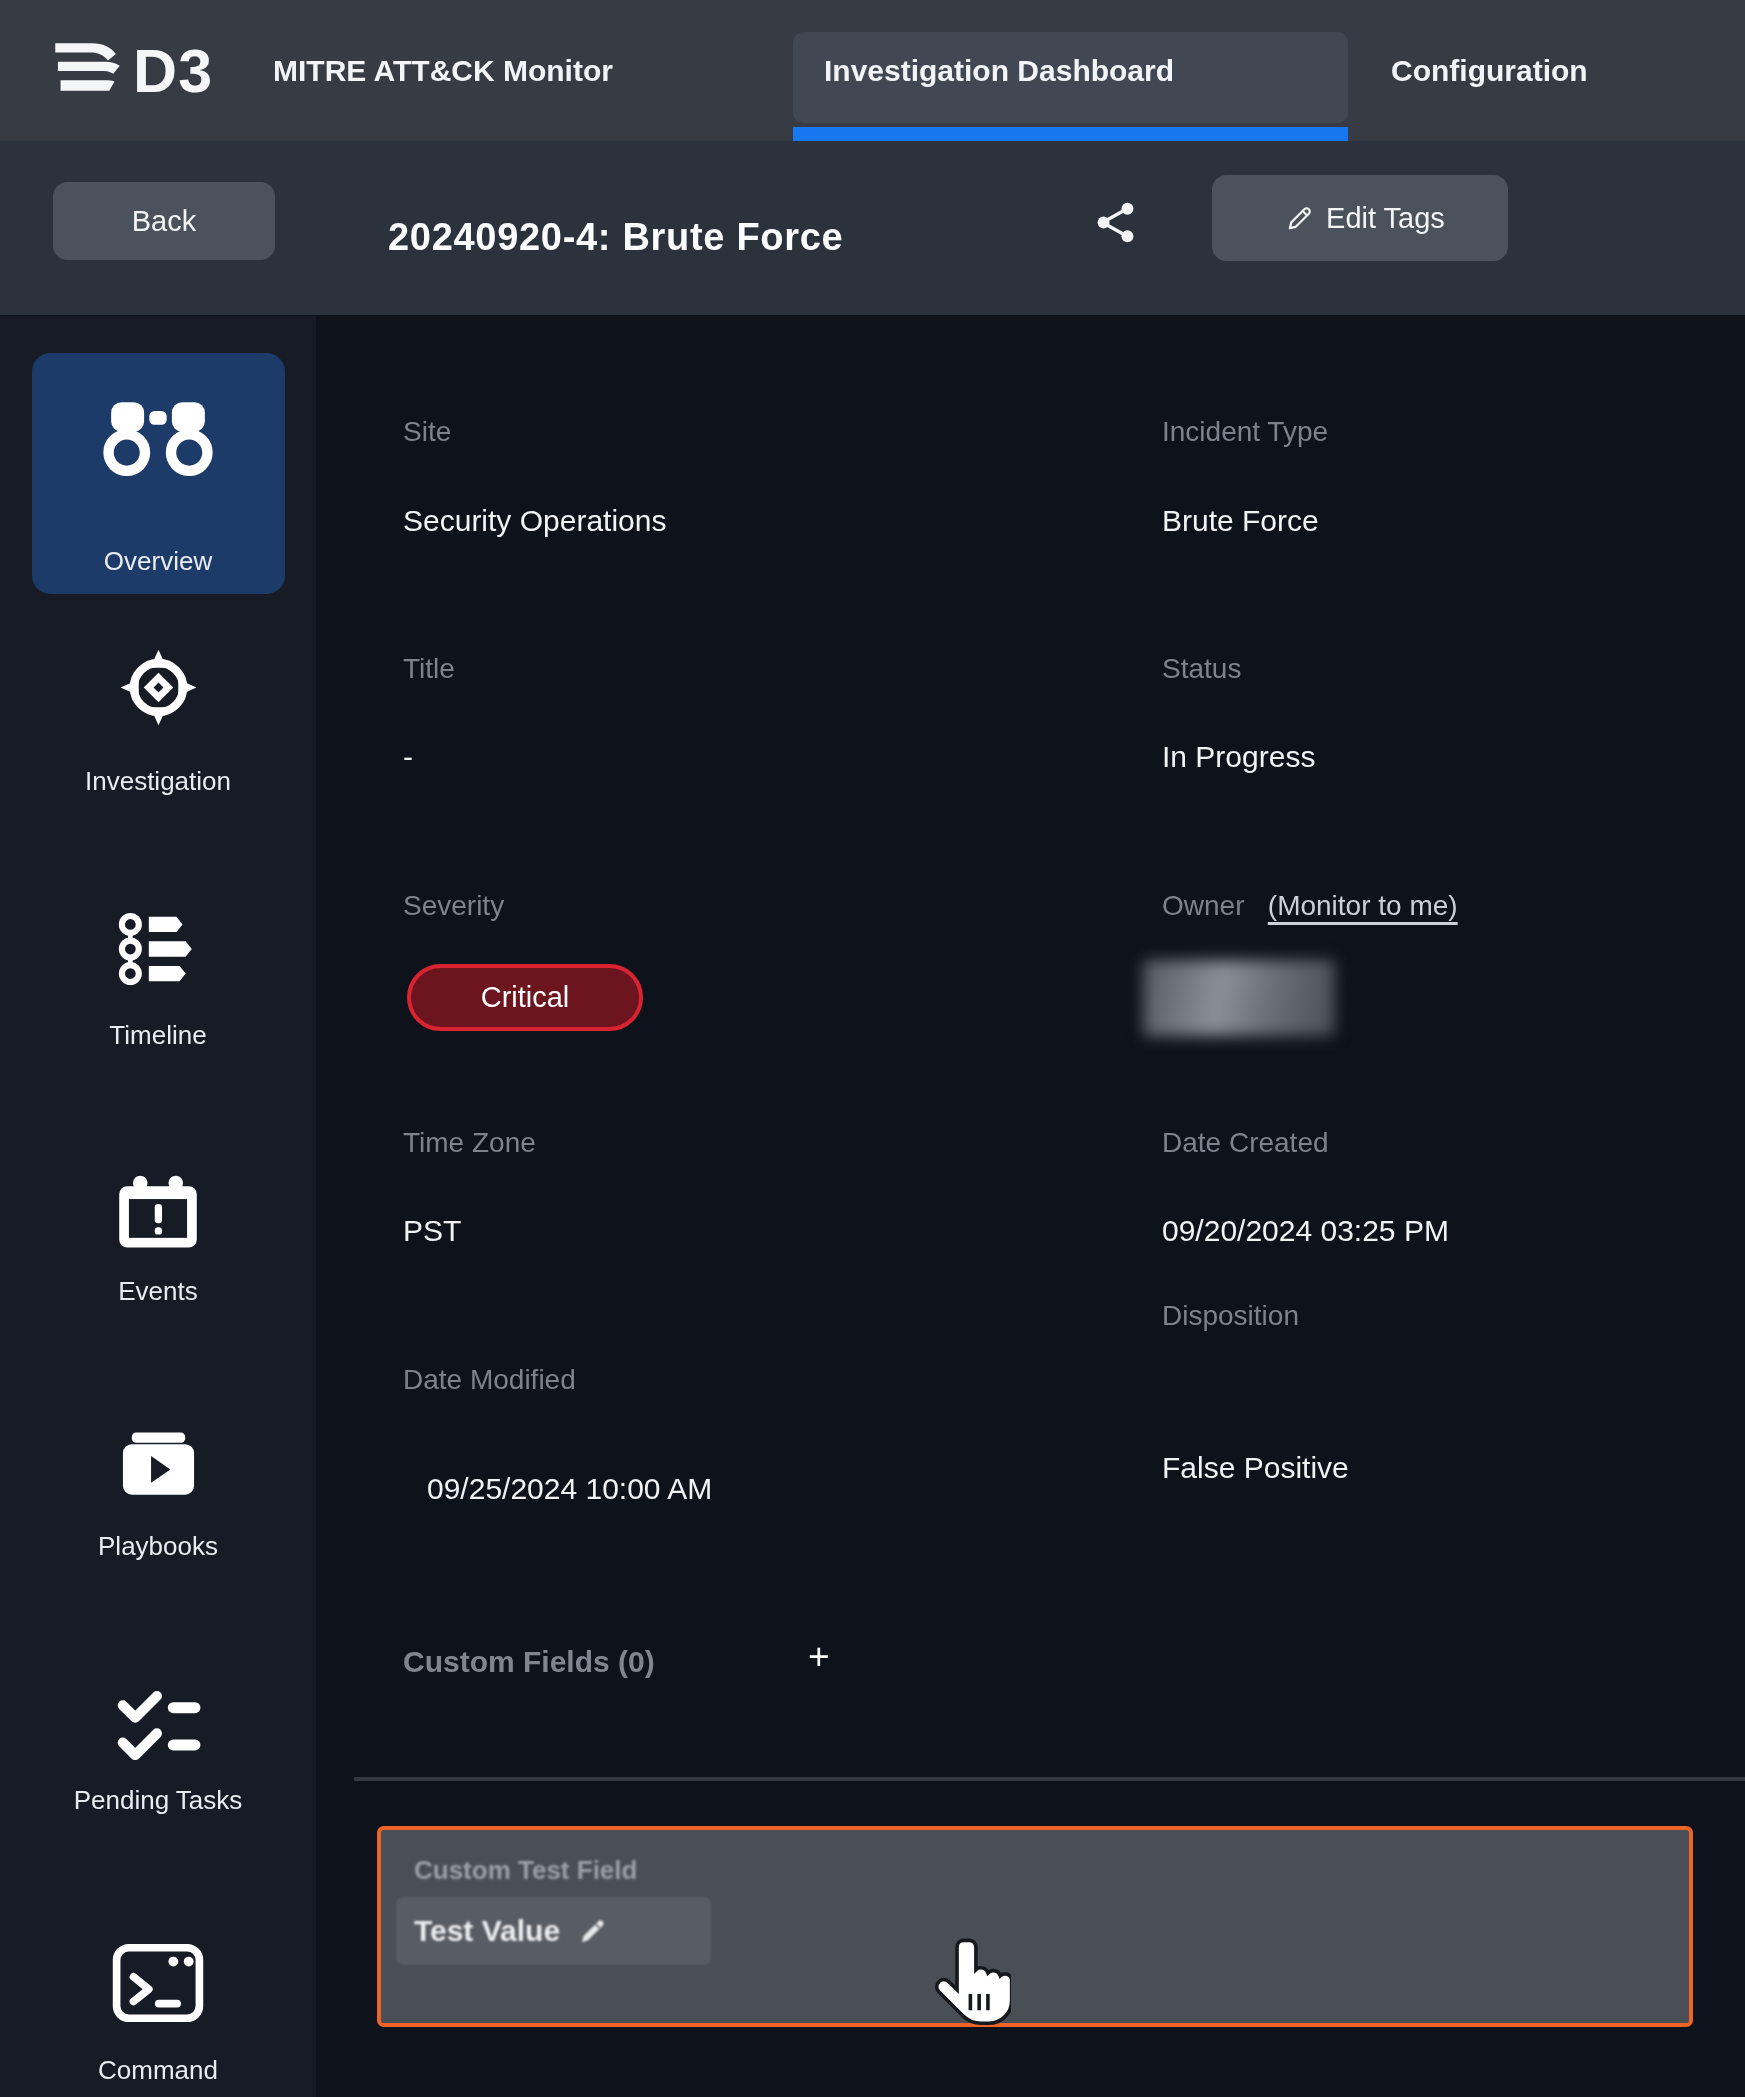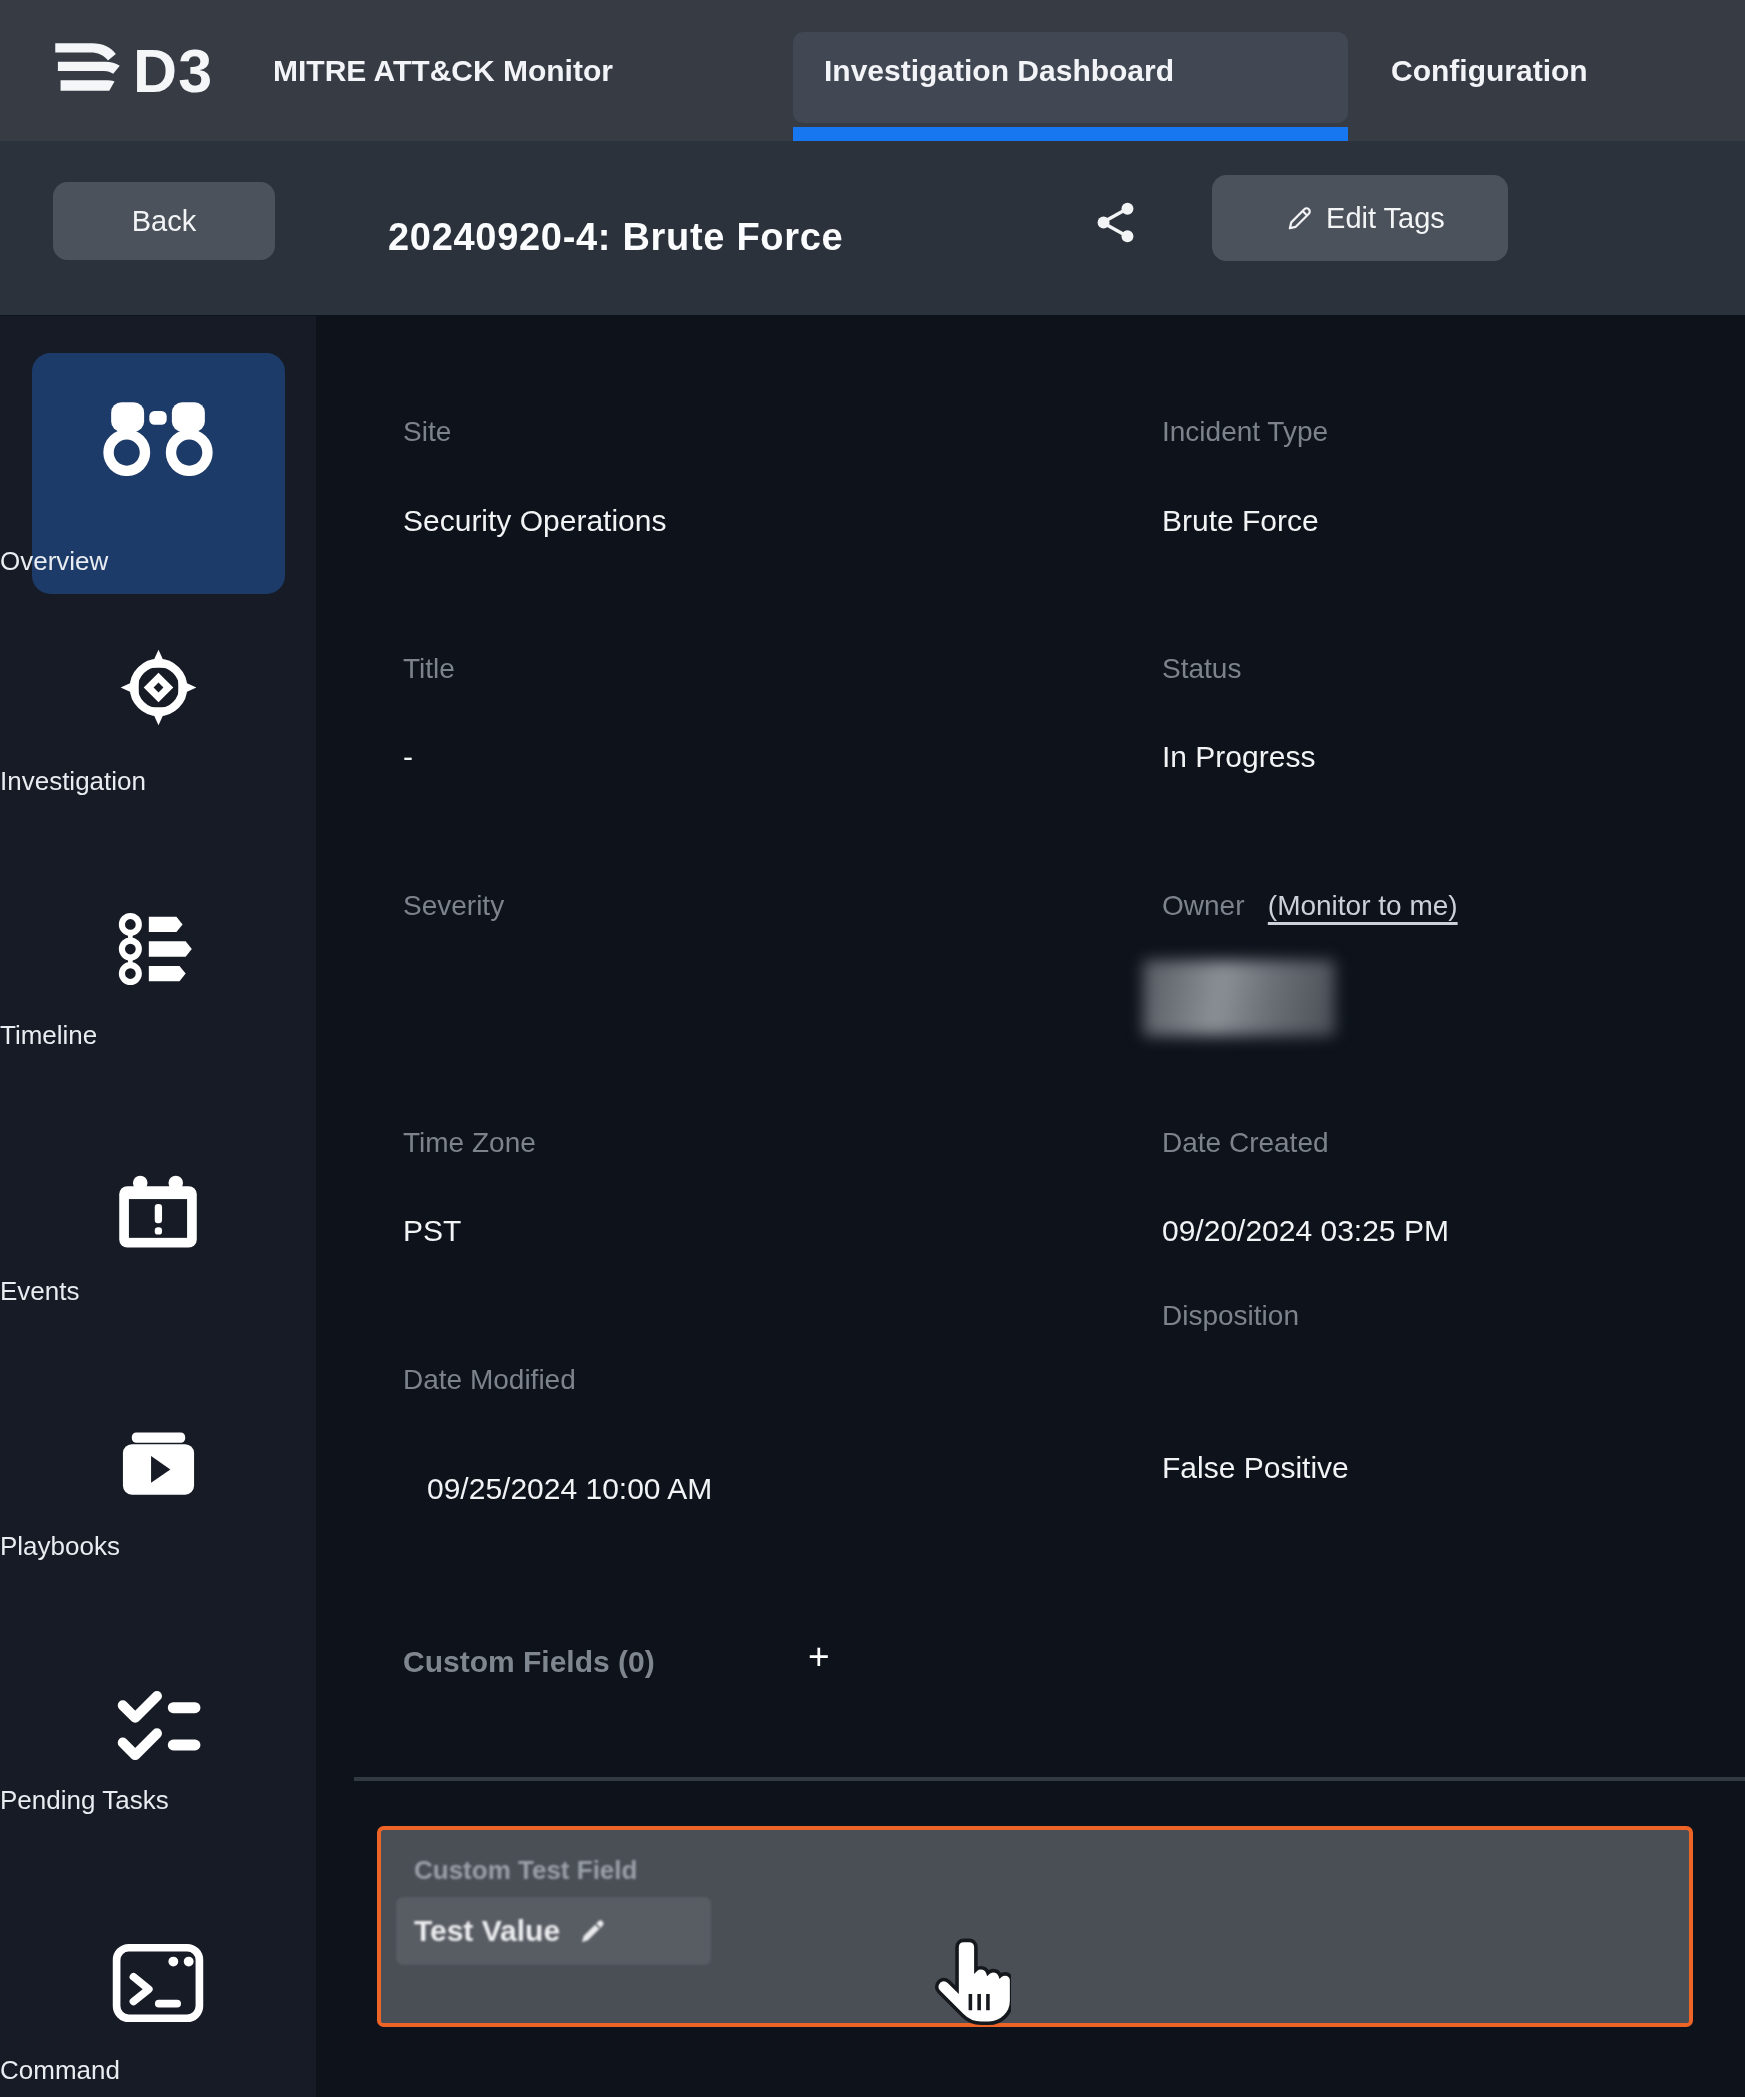--- a/index.html
+++ b/index.html
@@ -20,21 +20,21 @@
        display:flex;align-items:center;justify-content:center;gap:12px;cursor:pointer;
        font-family:"Liberation Sans",sans-serif;}
   .back-btn{left:53px;top:41px;width:222px;height:78px;font-size:29px;}
   .page-title{position:absolute;left:388px;top:50px;color:#fbfcfd;font-size:38px;
               font-weight:800;letter-spacing:0.7px;white-space:nowrap;}
   .share-ic{position:absolute;left:1095px;top:61px;width:41px;height:41px;cursor:pointer;}
   .edit-btn{left:1212px;top:34px;width:296px;height:86px;font-size:29px;padding-left:16px;}
   
   .sidebar{position:absolute;left:0;top:316px;width:316px;height:1782px;background:#161b25;}
   .side-icon{position:absolute;left:0;width:316px;display:flex;justify-content:center;}
-  .side-label{position:absolute;left:0;width:316px;color:#e9ecf0;
+  .side-label{position:absolute;left:0;width:316px;text-align:center;color:#e9ecf0;
               font-size:26px;}
   .active-tile{position:absolute;left:32px;top:37px;width:253px;height:241px;
                background:#1d3b69;border-radius:18.4px;}
   
   .content{position:absolute;left:316px;top:316px;width:1429px;height:1782px;background:#0d121b;}
   .f-label{position:absolute;color:#7d838d;font-size:28px;white-space:nowrap;}
   .f-value{position:absolute;color:#f1f3f5;font-size:30px;white-space:nowrap;}
   .assign-link{color:#ccd1d8;text-decoration:underline;text-decoration-thickness:2.6px;
                text-underline-offset:6.6px;cursor:pointer;}
   .sev-badge{position:absolute;left:91px;top:648px;width:228px;height:59px;
@@ -210,20 +210,21 @@
     <div class="f-value" style="left:87px;top:188px;">Security Operations</div>
     <div class="f-label" style="left:846px;top:100px;">Incident Type</div>
     <div class="f-value" style="left:846px;top:188px;">Brute Force</div>
 
     <div class="f-label" style="left:87px;top:337px;">Title</div>
     <div class="f-value" style="left:87px;top:424px;">-</div>
     <div class="f-label" style="left:846px;top:337px;">Status</div>
     <div class="f-value" style="left:846px;top:424px;">In Progress</div>
 
     <div class="f-label" style="left:87px;top:574px;">Severity</div>
+    <div class="sev-badge">Critical</div>
     <div class="f-label" style="left:846px;top:574px;">
       <span>Owner</span>&nbsp;&nbsp;
       <span class="assign-link">(Monitor to me)</span>
     </div>
     <div class="owner-blur"></div>
 
     <div class="f-label" style="left:87px;top:811px;">Time Zone</div>
     <div class="f-value" style="left:87px;top:898px;">PST</div>
     <div class="f-label" style="left:846px;top:811px;">Date Created</div>
     <div class="f-value" style="left:846px;top:898px;">09/20/2024 03:25 PM</div>

